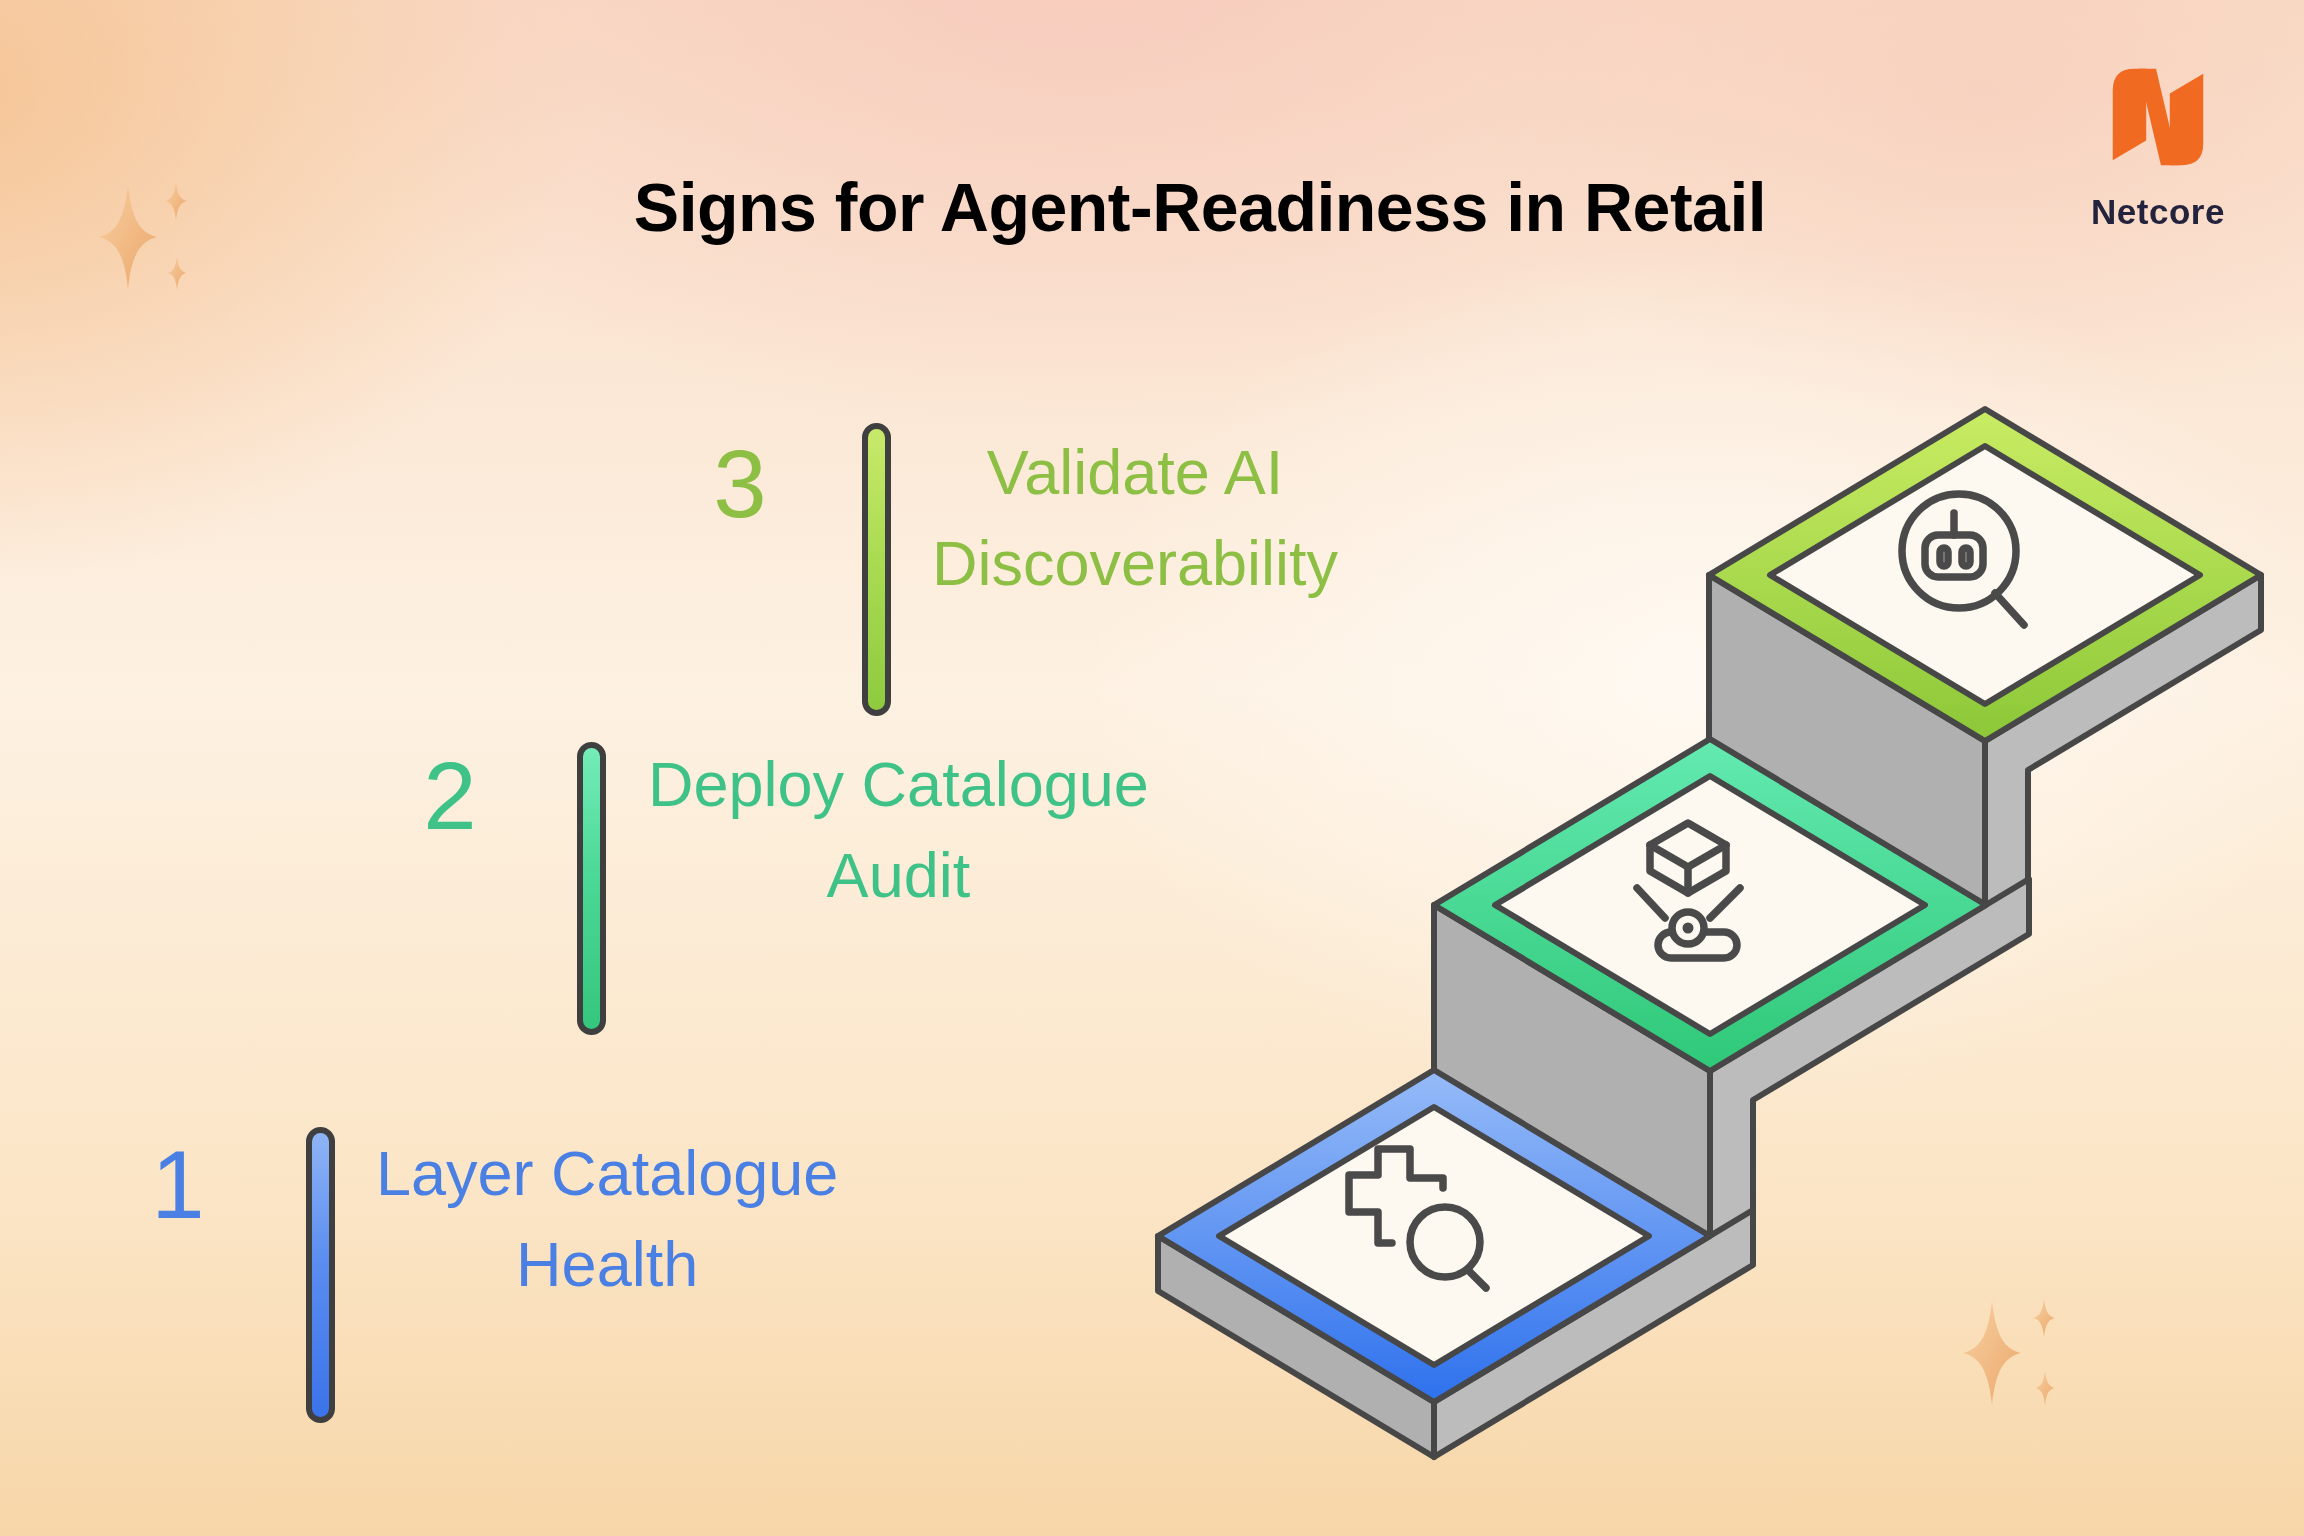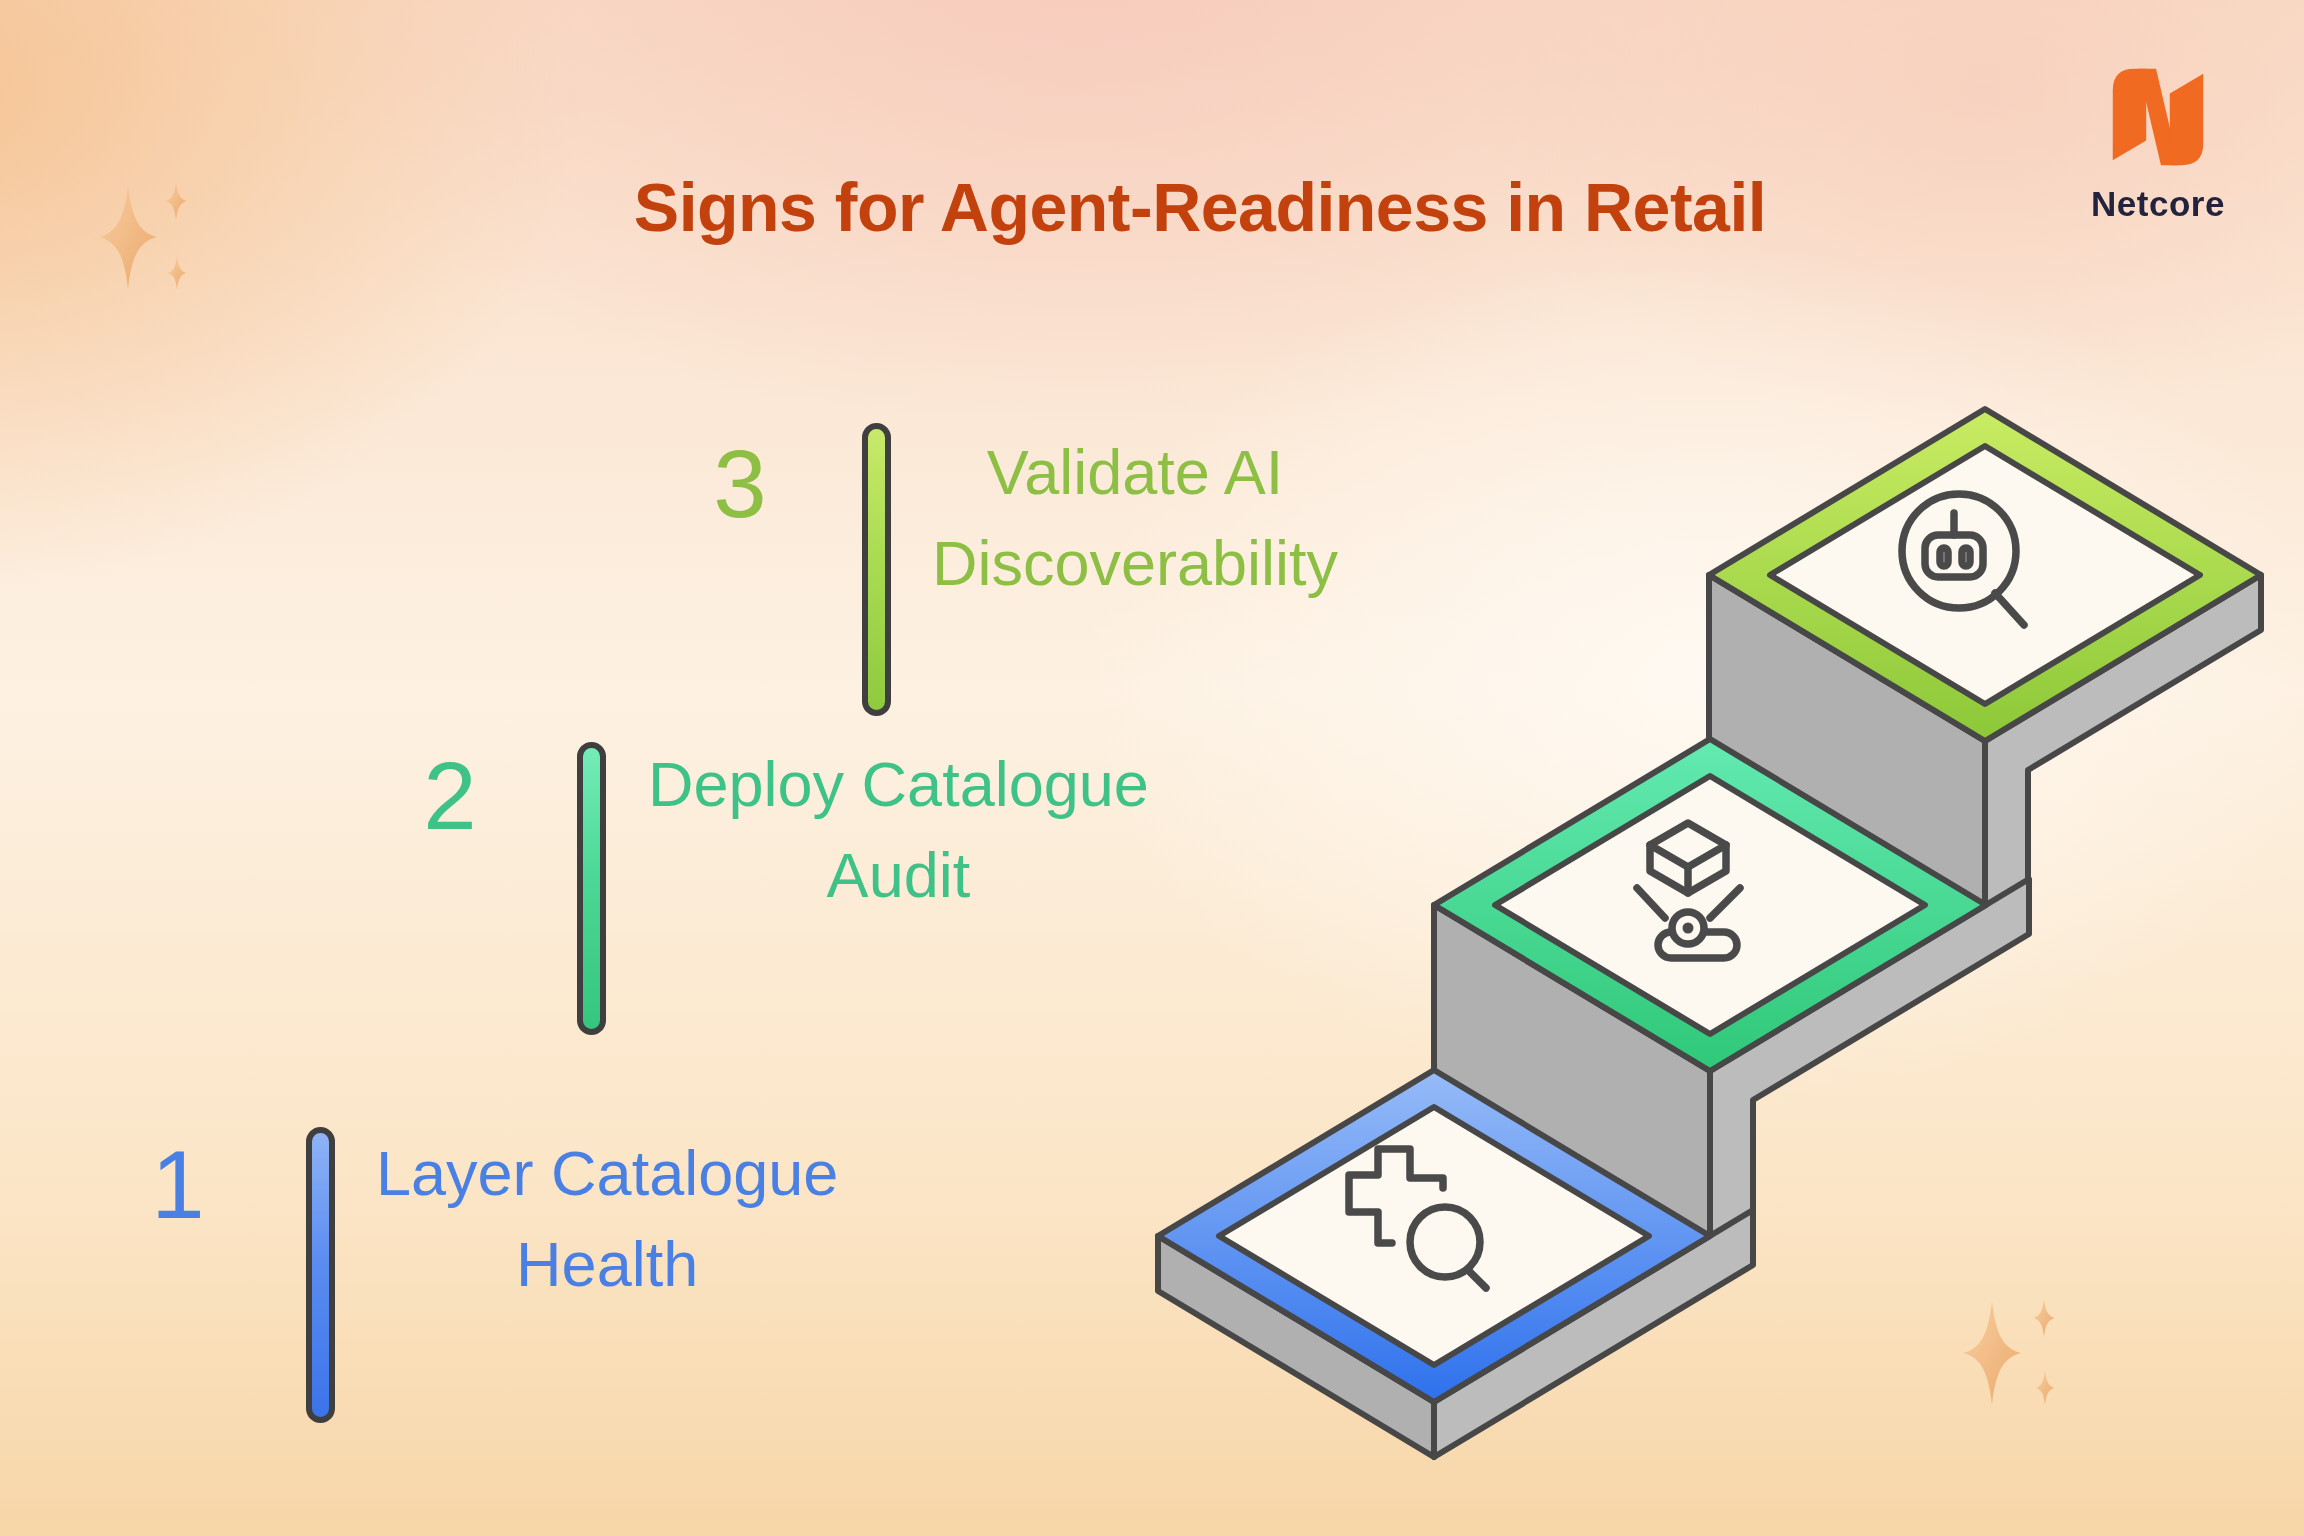--- a/index.html
+++ b/index.html
@@ -10,26 +10,26 @@
       radial-gradient(900px 620px at 74% 44%, rgba(255,250,243,.92), rgba(255,250,243,0) 70%),
       radial-gradient(1250px 720px at 47% -2%, rgba(247,201,188,.85), rgba(247,201,188,0) 65%),
       radial-gradient(820px 540px at 86% 6%, rgba(246,199,183,.55), rgba(246,199,183,0) 62%),
       radial-gradient(1050px 820px at -2% 6%, rgba(245,193,142,.85), rgba(245,193,142,0) 60%),
       linear-gradient(180deg,#f9dcc6 0%,#fdf1e2 45%,#fbe5c6 78%,#f7d6a8 100%);
   }
   .abs{position:absolute;}
   
   .title{
     left:0;right:0;top:168px;text-align:center;padding-left:96px;
-    font-size:68px;font-weight:700;color:#c2410c;letter-spacing:-.5px;
+    font-size:68px;font-weight:700;color:#000000;letter-spacing:-.5px;
   }
   
   .brand{left:2078px;top:58px;width:160px;text-align:center;}
   .brand svg{display:block;margin:0 auto;}
-  .brand-name{margin-top:8px;font-size:35px;font-weight:700;color:#23233d;letter-spacing:.5px;}
+  .brand-name{margin-top:16px;font-size:35px;font-weight:700;color:#23233d;letter-spacing:.5px;}
   
   .step-number{line-height:1;font-size:96px;font-weight:400;width:120px;text-align:center;}
   .step-bar{width:17px;border:6px solid #3f3f3f;border-radius:15px;}
   .step-label{font-size:63px;line-height:91px;font-weight:400;white-space:nowrap;text-align:center;}
   .c-blue{color:#4a80e4;} .c-green{color:#3fc287;} .c-lime{color:#8cbf44;}
   .bar-blue{background:linear-gradient(180deg,#8fb4f6 0%,#5b8df0 45%,#3b73ea 100%);}
   .bar-green{background:linear-gradient(180deg,#74ecb8 0%,#4cd896 45%,#35c67e 100%);}
   .bar-lime{background:linear-gradient(180deg,#c8e96a 0%,#aadc52 45%,#8fca3e 100%);}
   #stairs{left:0;top:0;}
 </style>

